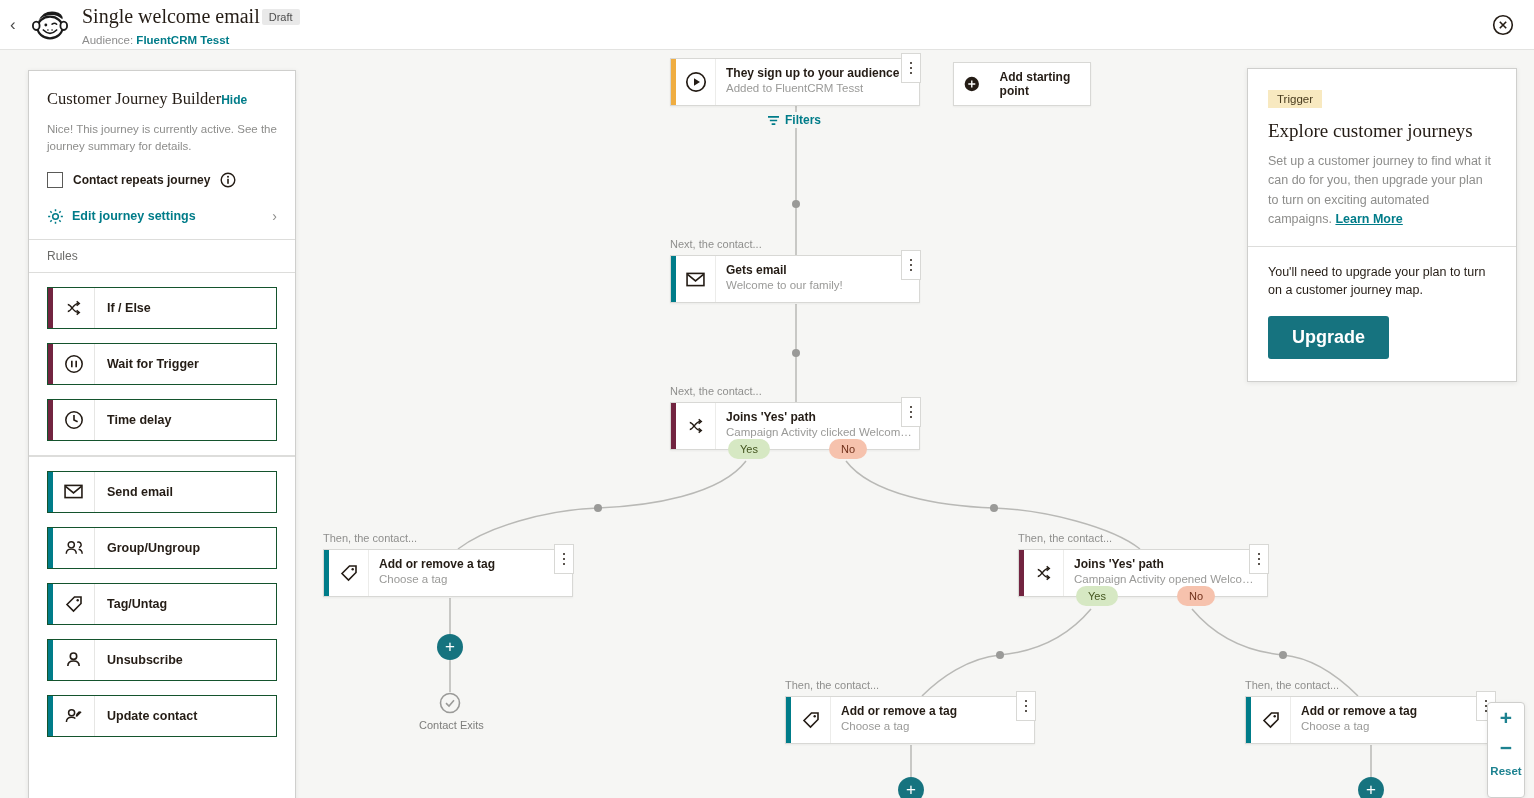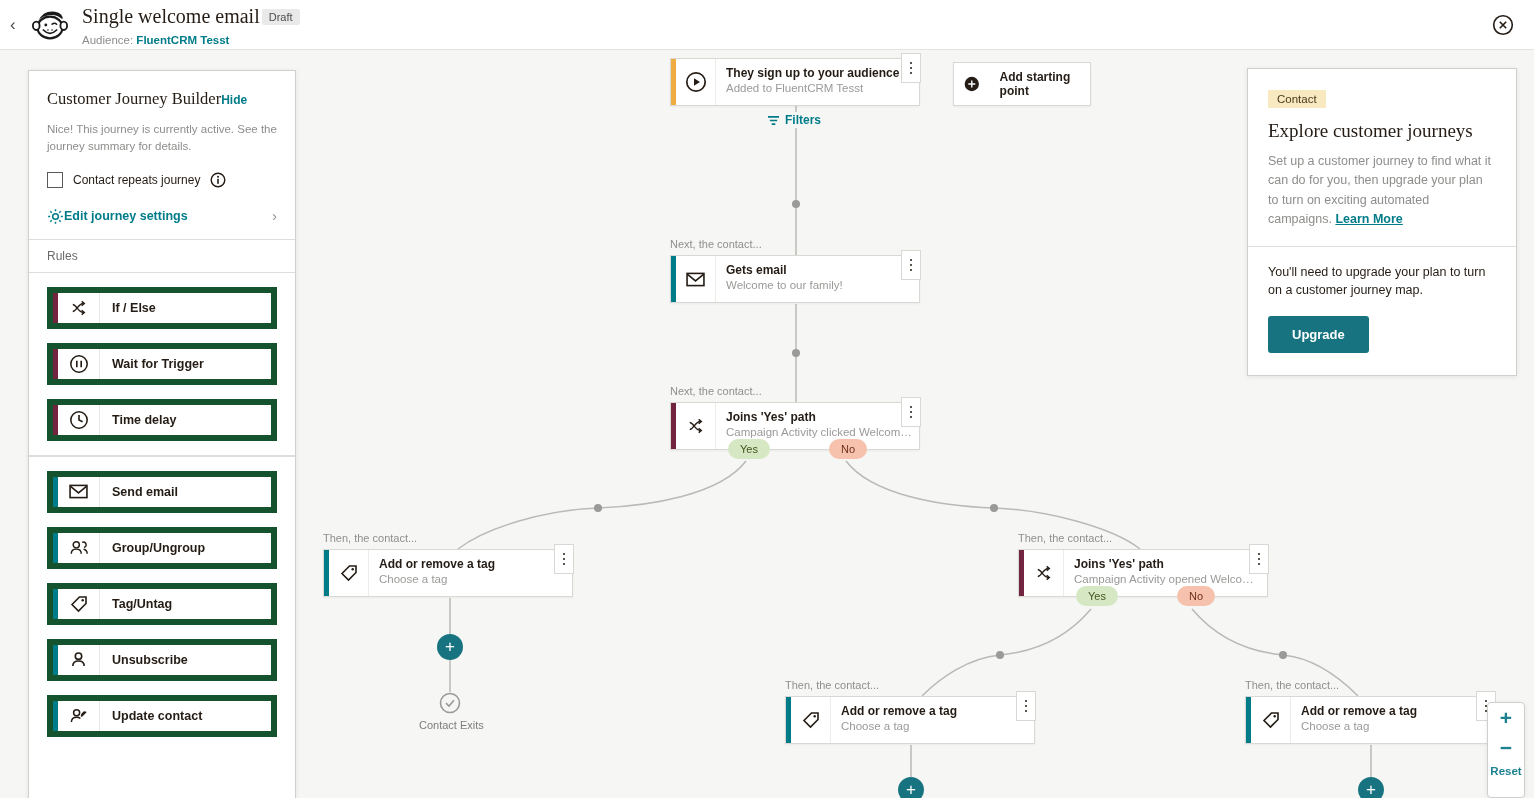--- a/index.html
+++ b/index.html
@@ -60,45 +60,45 @@
 
   
   .sidebar { position:absolute; left:28px; top:70px; width:268px; height:760px; background:#fff;
              border:1px solid #cfcfcd; box-shadow:0 1px 5px rgba(0,0,0,.08); z-index:20; padding:18px 18px 0; }
   .sb-head { display:flex; justify-content:flex-start; align-items:baseline; }
   .sb-title { font-family:"Liberation Serif", serif; font-size:16.5px; color:#241c15; }
   .hide-link { color:#007c89; font-size:12px; font-weight:bold; text-decoration:none; }
   .sb-desc { margin-top:12px; font-size:11.5px; line-height:1.5; color:#8d8d8b; }
   .cb-row { margin-top:16px; display:flex; align-items:center; gap:10px; }
   .checkbox { width:16px; height:16px; border:1.5px solid #5a5a58; background:#fff; cursor:pointer; flex:0 0 16px; }
-  .cb-label { font-size:12px; font-weight:normal; color:#241c15; }
-  .settings-row { margin-top:20px; display:flex; align-items:center; cursor:pointer; }
+  .cb-label { font-size:12px; font-weight:bold; color:#241c15; }
+  .settings-row { margin-top:20px; display:flex; align-items:center; gap:8px; cursor:pointer; }
   .settings-label { color:#007c89; font-size:12.5px; font-weight:bold; flex:1; }
   .chev { color:#8d8d8b; font-size:14px; }
   .sb-divider { border-top:1px solid #dddddb; margin:14px -18px 0; }
   .sec-label { font-size:12px; color:#6b6b69; padding:9px 0; }
-  .sb-card { position:relative; height:42px; background:#fff; border:6px solid #14532d; margin-bottom:14px;
+  .sb-card { position:relative; height:42px; background:#fff; border:1px solid #14532d; margin-bottom:14px;
              display:flex; align-items:stretch; cursor:grab; }
   .sb-card .accentbar { width:5px; flex:0 0 5px; }
   .sb-card .cicon { flex:0 0 42px; display:flex; align-items:center; justify-content:center;
                     border-right:1px solid #e6e6e4; color:#241c15; }
   .sb-card .clabel { flex:1; display:flex; align-items:center; padding-left:12px; font-size:12.5px;
                      font-weight:bold; color:#241c15; }
 
   
   .preview-panel { position:absolute; left:1247px; top:68px; width:270px; background:#fff;
                    border:1px solid #cfcfcd; box-shadow:0 1px 5px rgba(0,0,0,.08); z-index:20; padding:20px 20px 22px; }
   .preview-badge { display:inline-block; background:#f8e9c0; color:#473a1d; font-size:11.5px; padding:3px 9px; }
   .pp-title { font-family:"Liberation Serif", serif; font-size:19px; font-weight:400; margin-top:12px; color:#241c15; }
   .pp-body { margin-top:10px; font-size:12.5px; line-height:1.55; color:#8d8d8b; }
   .pp-link { color:#007c89; font-weight:bold; text-decoration:underline; }
   .pp-divider { border-top:1px solid #dddddb; margin:16px -20px; }
   .pp-note { font-size:12.5px; line-height:1.5; font-weight:normal; color:#241c15; }
   .upgrade-btn { margin-top:16px; background:#16737f; color:#fff; border:none; font-family:inherit;
-                 font-size:13px; font-weight:bold; padding:11px 24px; border-radius:3px; cursor:pointer; }
+                 font-size:18px; font-weight:bold; padding:11px 24px; border-radius:3px; cursor:pointer; }
 
   
   .zoom-ctrl { position:absolute; left:1487px; top:702px; width:38px; height:96px; background:#fff;
                border:1px solid #cfcfcd; border-radius:4px; z-index:25; display:flex; flex-direction:column;
                align-items:center; box-shadow:0 1px 4px rgba(0,0,0,.08); }
   .zoom-btn { background:none; border:none; color:#1d8290; font-size:21px; font-weight:bold; cursor:pointer;
               height:30px; line-height:28px; font-family:inherit; }
   .zoom-reset { background:none; border:none; color:#1d8290; font-size:11.5px; font-weight:bold; cursor:pointer;
                 margin-top:2px; font-family:inherit; }
 </style>
@@ -454,21 +454,21 @@
           <circle cx="8" cy="6" r="3.2"></circle>
             <path d="M2.5 16 C2.5 12.5 5 10.9 8 10.9 C9.5 10.9 11 11.3 12 12.2"></path>
           <path d="M13 10 L18 5 M13 10 L13.8 7.5 L16.5 4.8"></path>
         </svg>
       </div>
       <div class="clabel">Update contact</div>
     </div>
   </div>
 
   <div class="preview-panel">
-    <span class="preview-badge">Contact</span>
+    <span class="preview-badge">Trigger</span>
     <div class="pp-title">Explore customer journeys</div>
     <p class="pp-body">
       <span>Set up a customer journey to find what it can do for you, then upgrade your plan to turn on exciting automated campaigns.</span>
       <a class="pp-link" href="#">Learn More</a>
     </p>
     <div class="pp-divider"></div>
     <p class="pp-note">You'll need to upgrade your plan to turn on a customer journey map.</p>
     <button class="upgrade-btn">Upgrade</button>
   </div>
 

